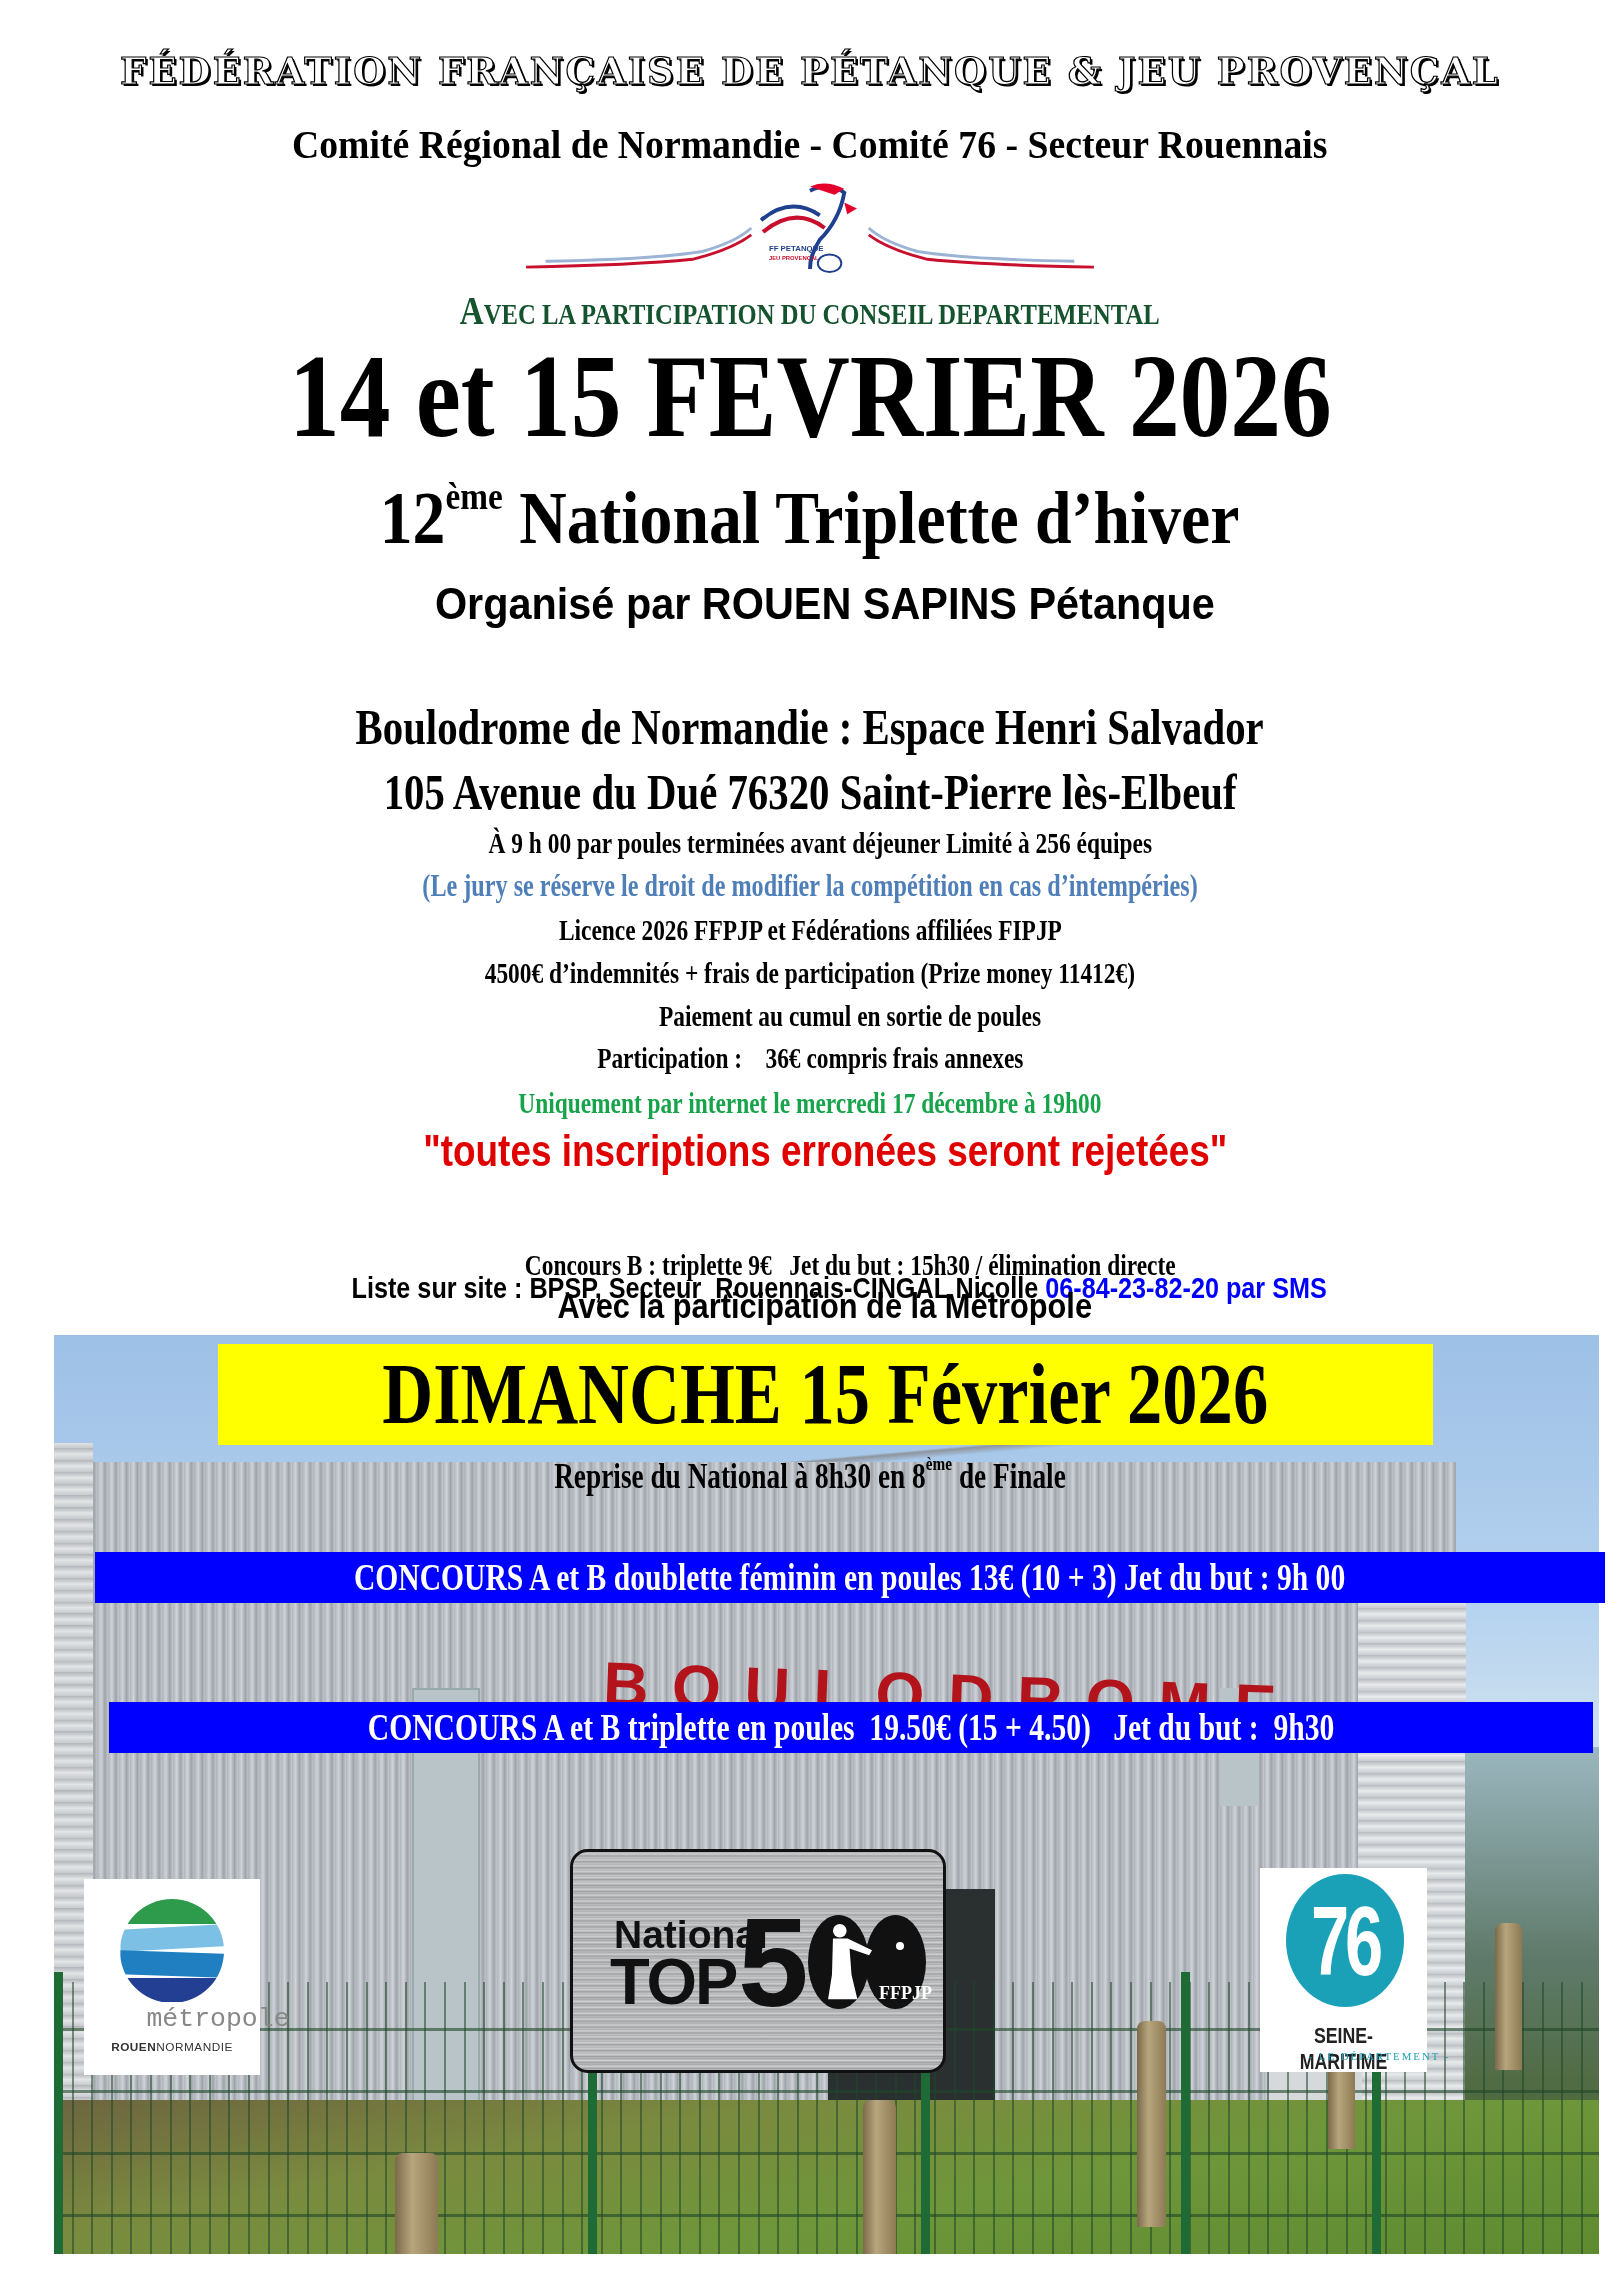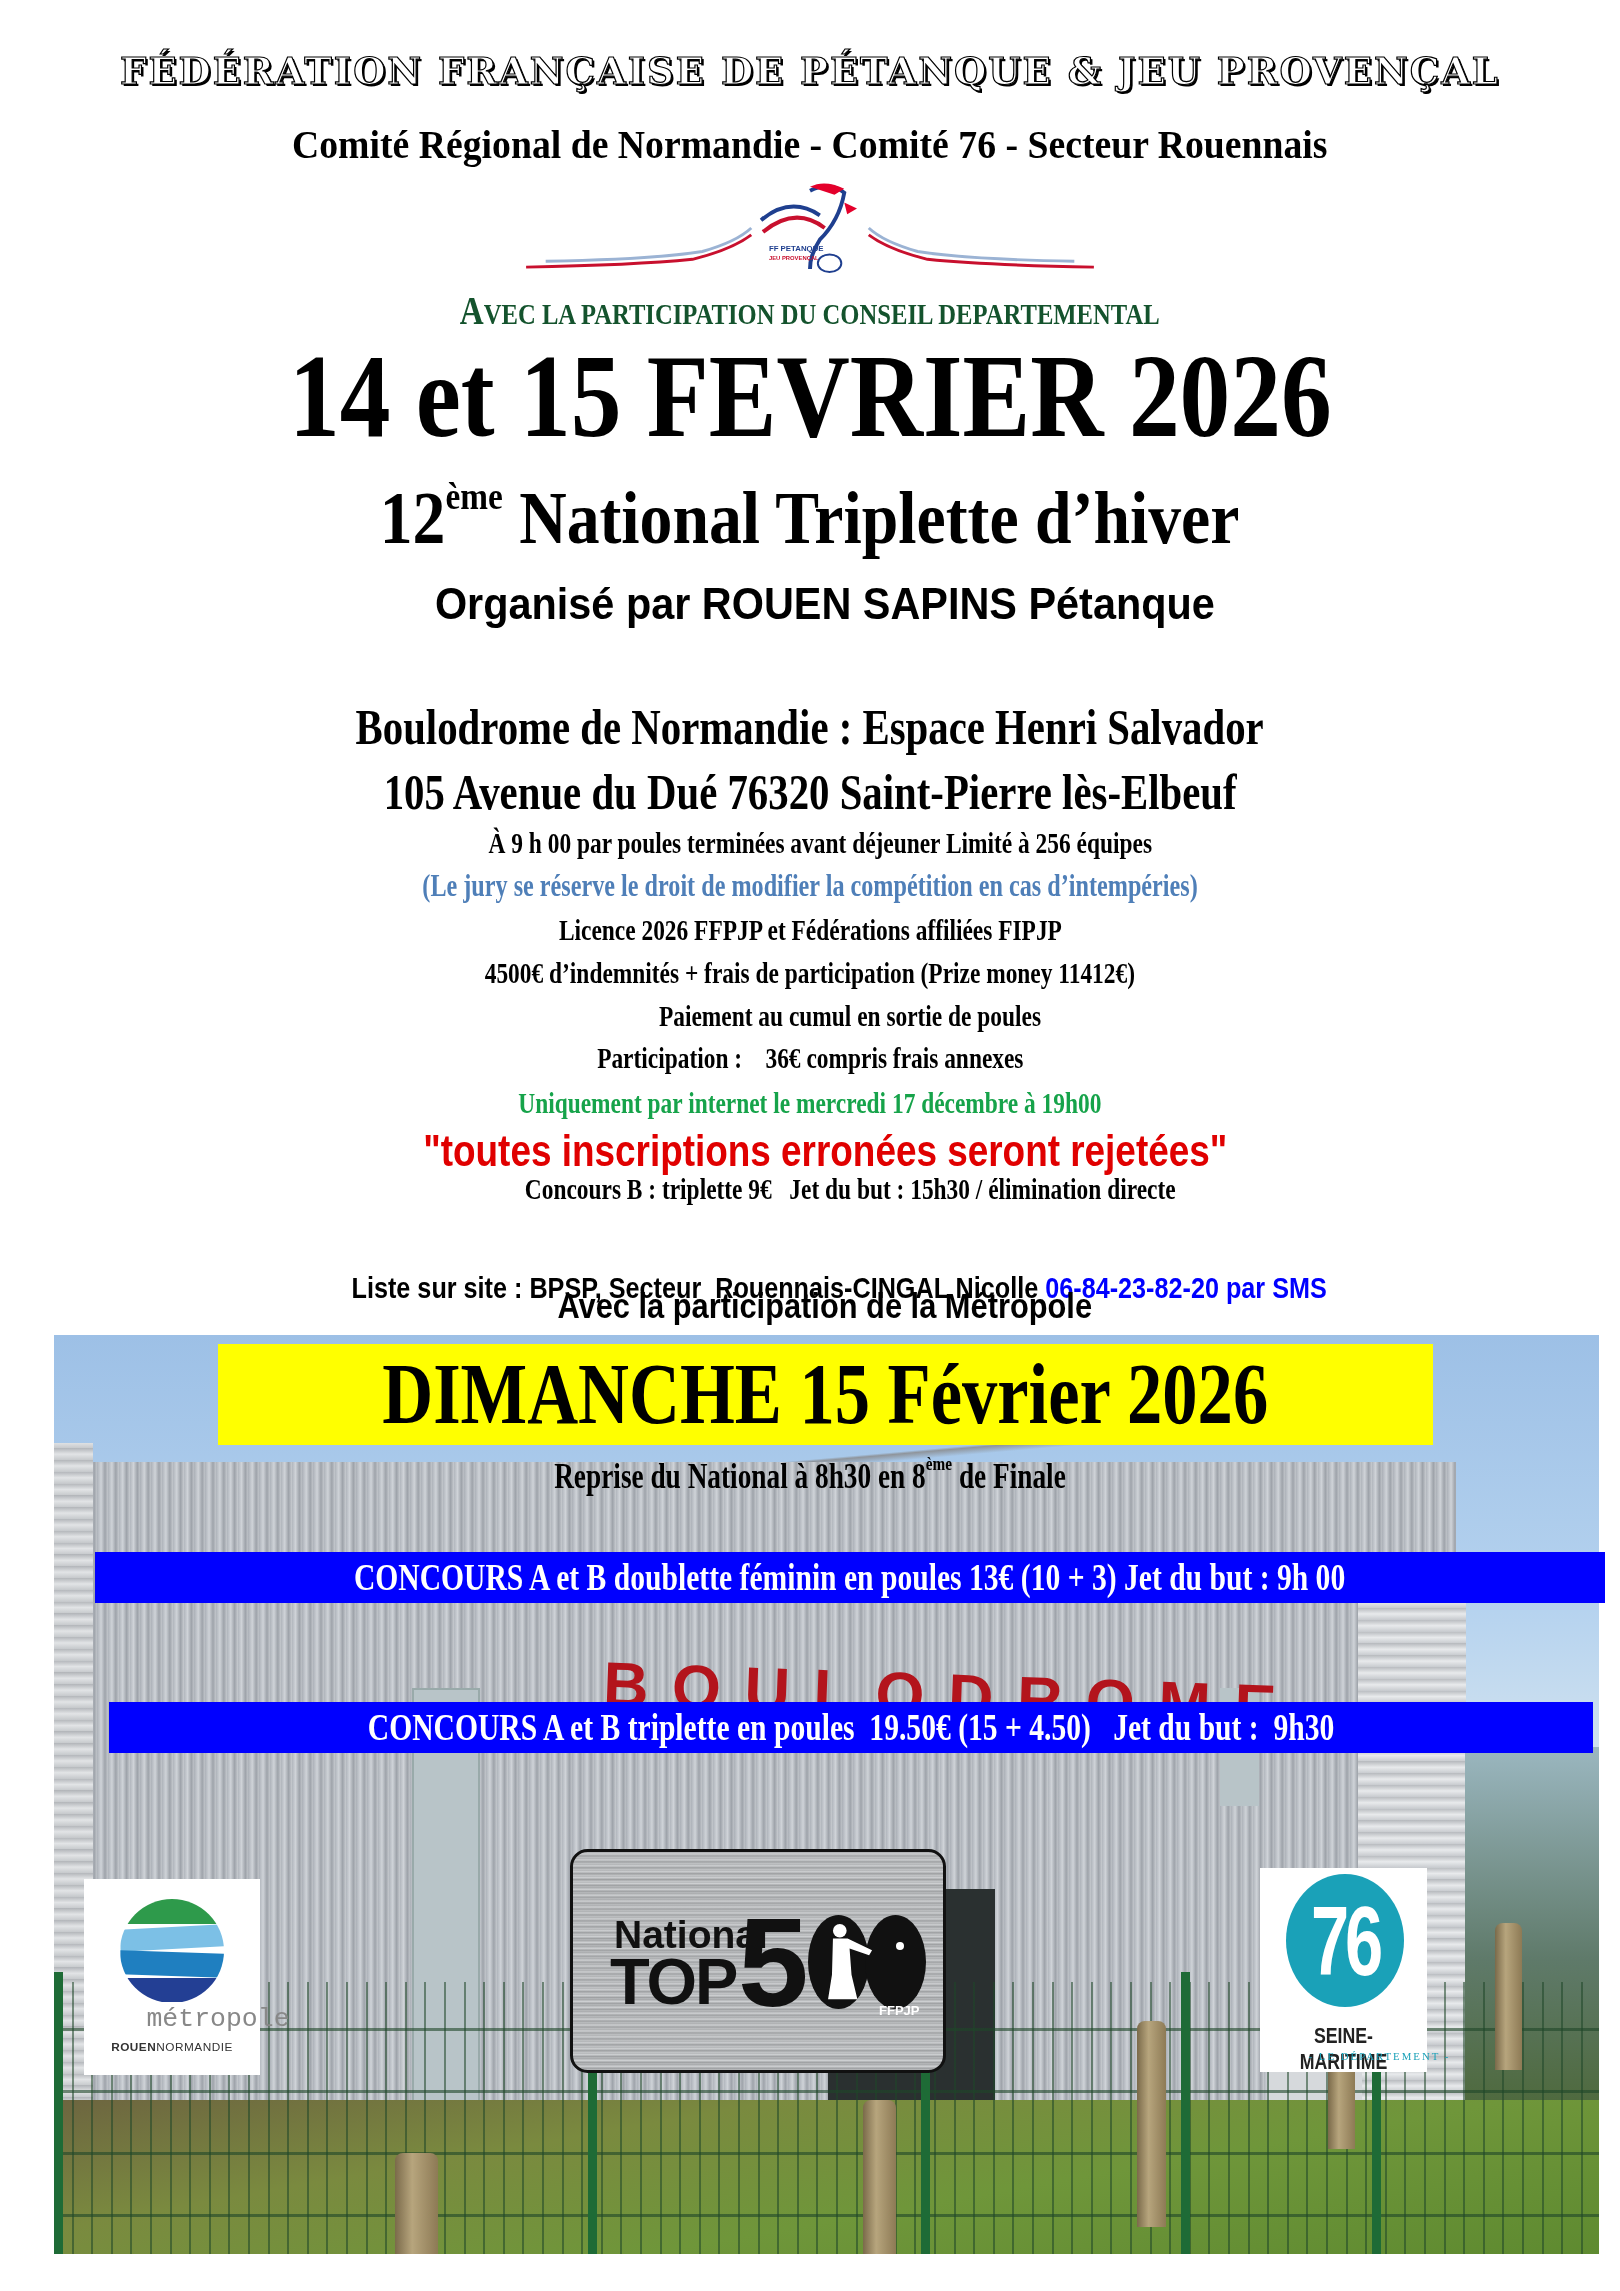--- a/index.html
+++ b/index.html
@@ -22,21 +22,21 @@
   #bouldrome { top:698px; font-size:51px; }
   #adresse { top:763px; font-size:51px; }
   #horaire { top:826px; font-size:30px; padding-left:19.6px; box-sizing:border-box; }
   #jury { top:868px; font-size:31px; color:#4f7fb8; }
   #licence { top:913px; font-size:30px; }
   #indemnites { top:956px; font-size:30px; }
   #paiement { top:999px; font-size:30px;margin-left:40px; }
   #participation { top:1041px; font-size:30px; }
   #internet { top:1086px; font-size:30px; color:#16a34a; }
   #erronees { top:1125px; font-size:45px; color:#e00000; text-decoration:underline; text-decoration-thickness:3.9px; text-underline-offset:5.9px; }
-  #concoursB { top:1172px; font-size:30px; padding-left:80px; box-sizing:border-box; }
+  #concoursB { top:1248px; font-size:30px; padding-left:80px; box-sizing:border-box; }
   #liste { top:1237px; font-size:30px; }
   #liste .blue { color:#0000ff; }
   #metropole-part { top:1286px; font-size:35px; }
 
   
   #photo { position:absolute; left:54px; top:1335px; width:1545px; height:919px; overflow:hidden;
            background:linear-gradient(#9dc0e6 0%, #b6d3ef 30%, #d8e6ef 50%, #dfe8ea 60%); }
   .building { position:absolute; left:0; top:127px; width:1402px; height:686px;
               background:repeating-linear-gradient(90deg, #aeb3ba 0px, #cfd3d8 3.9px, #9ea3aa 7.8px, #c3c7cc 10.8px); }
   .building-left { position:absolute; left:0; top:108px; width:39px; height:725px;
@@ -75,21 +75,21 @@
   #logo-metropole .m-name { position:absolute; left:0; top:125px; width:176px; font-family:Liberation Mono, monospace; font-size:26.5px; color:#888;padding-left:46px; }
   #logo-metropole .m-sub { position:absolute; left:0; top:161px; width:176px; font-family:"Liberation Sans",sans-serif; font-size:11.8px; color:#333; letter-spacing:0.5px; }
   #logo-metropole .m-sub b { font-weight:bold; }
 
   #logo-top500 { position:absolute; left:570px; top:1849px; width:370px; height:218px; border-radius:17.6px; border:3.9px solid #111;
                  background:repeating-linear-gradient(180deg, #a9abad 0px, #cdcfd1 2px, #9fa1a3 3.9px, #c2c4c6 5.9px); overflow:hidden; }
   #logo-top500 .nat { position:absolute; left:41px; top:61px; font-family:"Liberation Sans",sans-serif; font-weight:bold; font-size:39px; color:#111; }
   #logo-top500 .top { position:absolute; left:37px; top:92px; font-family:"Liberation Sans",sans-serif; font-weight:bold; font-size:65px; color:#111; letter-spacing:-2px; }
   #logo-top500 .five { position:absolute; left:165px; top:47px; font-family:"Liberation Sans",sans-serif; font-weight:bold; font-size:127px; color:#111; line-height:1; }
   #logo-top500 .oo { position:absolute; width:61px; height:94px; border-radius:50%; background:#111; top:63px; }
-  #logo-top500 .ffpjp { position:absolute; left:306px; top:131px; font-family:Liberation Sans, sans-serif; font-weight:bold; font-size:13px; color:#fff;margin-top:20px; }
+  #logo-top500 .ffpjp { position:absolute; left:306px; top:131px; font-family:Liberation Serif, serif; font-weight:bold; font-size:18px; color:#fff; }
 
   #logo-76 { position:absolute; left:1260px; top:1868px; width:167px; height:204px; background:#fff; text-align:center; }
   #logo-76 .circle { position:absolute; left:25.5px; top:5.9px; width:118px; height:133px; border-radius:50%; background:#1aa1b8; }
   #logo-76 .num { position:absolute; left:25.5px; top:9.8px; width:118px; font-family:"Liberation Sans",sans-serif; font-weight:bold; font-size:98px; line-height:127px; color:#fff; letter-spacing:-5.9px; transform:scaleX(0.7); }
   #logo-76 .sm { position:absolute; left:0; top:155px; width:167px; font-family:"Liberation Sans",sans-serif; font-weight:bold; font-size:21.6px; color:#222; transform:scaleX(0.82); }
   #logo-76 .dep { position:absolute; left:0; top:182px; width:167px; font-family:"Liberation Serif",serif; font-size:10.8px; color:#1aa1b8; letter-spacing:2px;padding-left:36px; }
 </style>
 </head>
 <body>
 

